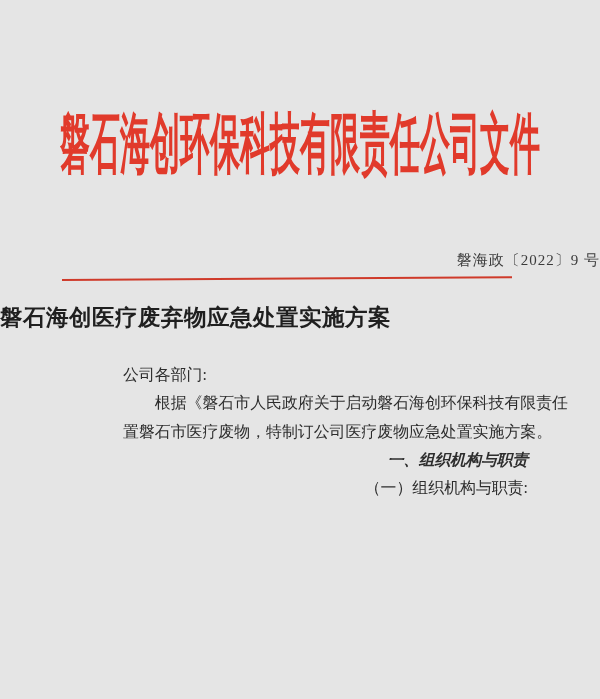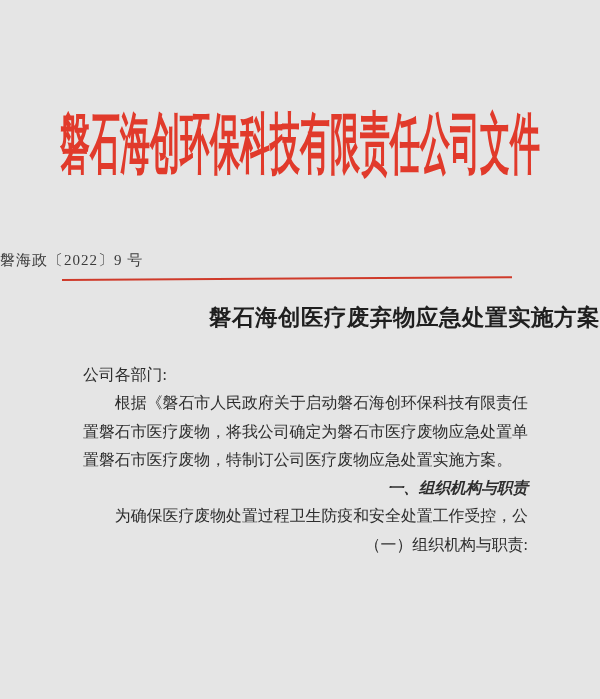--- a/index.html
+++ b/index.html
@@ -28,60 +28,61 @@
     color: #e13a2b;
     white-space: nowrap;
     transform: scaleY(2.2);
     transform-origin: center top;
   }
   .doc-number {
     position: absolute;
     top: 251px;
     left: 0;
     width: 100%;
-    text-align: left;
+    text-align: right;
     font-size: 15px;
     color: #3b3b3b;
     letter-spacing: 1px;
     white-space: nowrap;
   }
   .red-divider {
     position: absolute;
     top: 279px;
     left: 62px;
     width: 450px;
     height: 2.4px;
     background: #cf3a2a;
     transform: rotate(-0.35deg);
     transform-origin: left center;
   }
   .doc-title {
     position: absolute;
     top: 302px;
     left: 0;
     width: 100%;
-    text-align: right;
+    text-align: left;
     font-size: 22.5px;
     font-weight: bold;
     letter-spacing: 0.5px;
     color: #1f1f1f;
     white-space: nowrap;
   }
   .body-block {
     position: absolute;
     top: 361px;
     left: 83px;
     width: 445px;
     color: #2d2d2d;
   }
   .line {
     font-size: 15.9px;
     line-height: 28.3px;
     white-space: nowrap;
     letter-spacing: 0px;
+    margin-left: 40px;
   }
   .indent {
     text-indent: 31.8px;
     text-align: right;
   }
   .hd {
     font-weight: bold;
     font-family: "Liberation Sans", "DejaVu Sans", sans-serif;
     font-size: 15.6px;
     font-style: italic;
@@ -96,20 +97,18 @@
 
   <div class="doc-number">磐海政〔2022〕9 号</div>
 
   <div class="red-divider"></div>
 
   <div class="doc-title">磐石海创医疗废弃物应急处置实施方案</div>
 
   <div class="body-block">
     <div class="line">公司各部门:</div>
     <div class="line indent">根据《磐石市人民政府关于启动磐石海创环保科技有限责任</div>
-    <div class="line">置磐石市医疗废物，将我公司确定为磐石市医疗废物应急处置单</div>
     <div class="line">置磐石市医疗废物，特制订公司医疗废物应急处置实施方案。</div>
     <div class="line indent hd">一、组织机构与职责</div>
-    <div class="line indent">为确保医疗废物处置过程卫生防疫和安全处置工作受控，公</div>
     <div class="line indent">（一）组织机构与职责:</div>
   </div>
 
 </div>
 
 </body></html>

